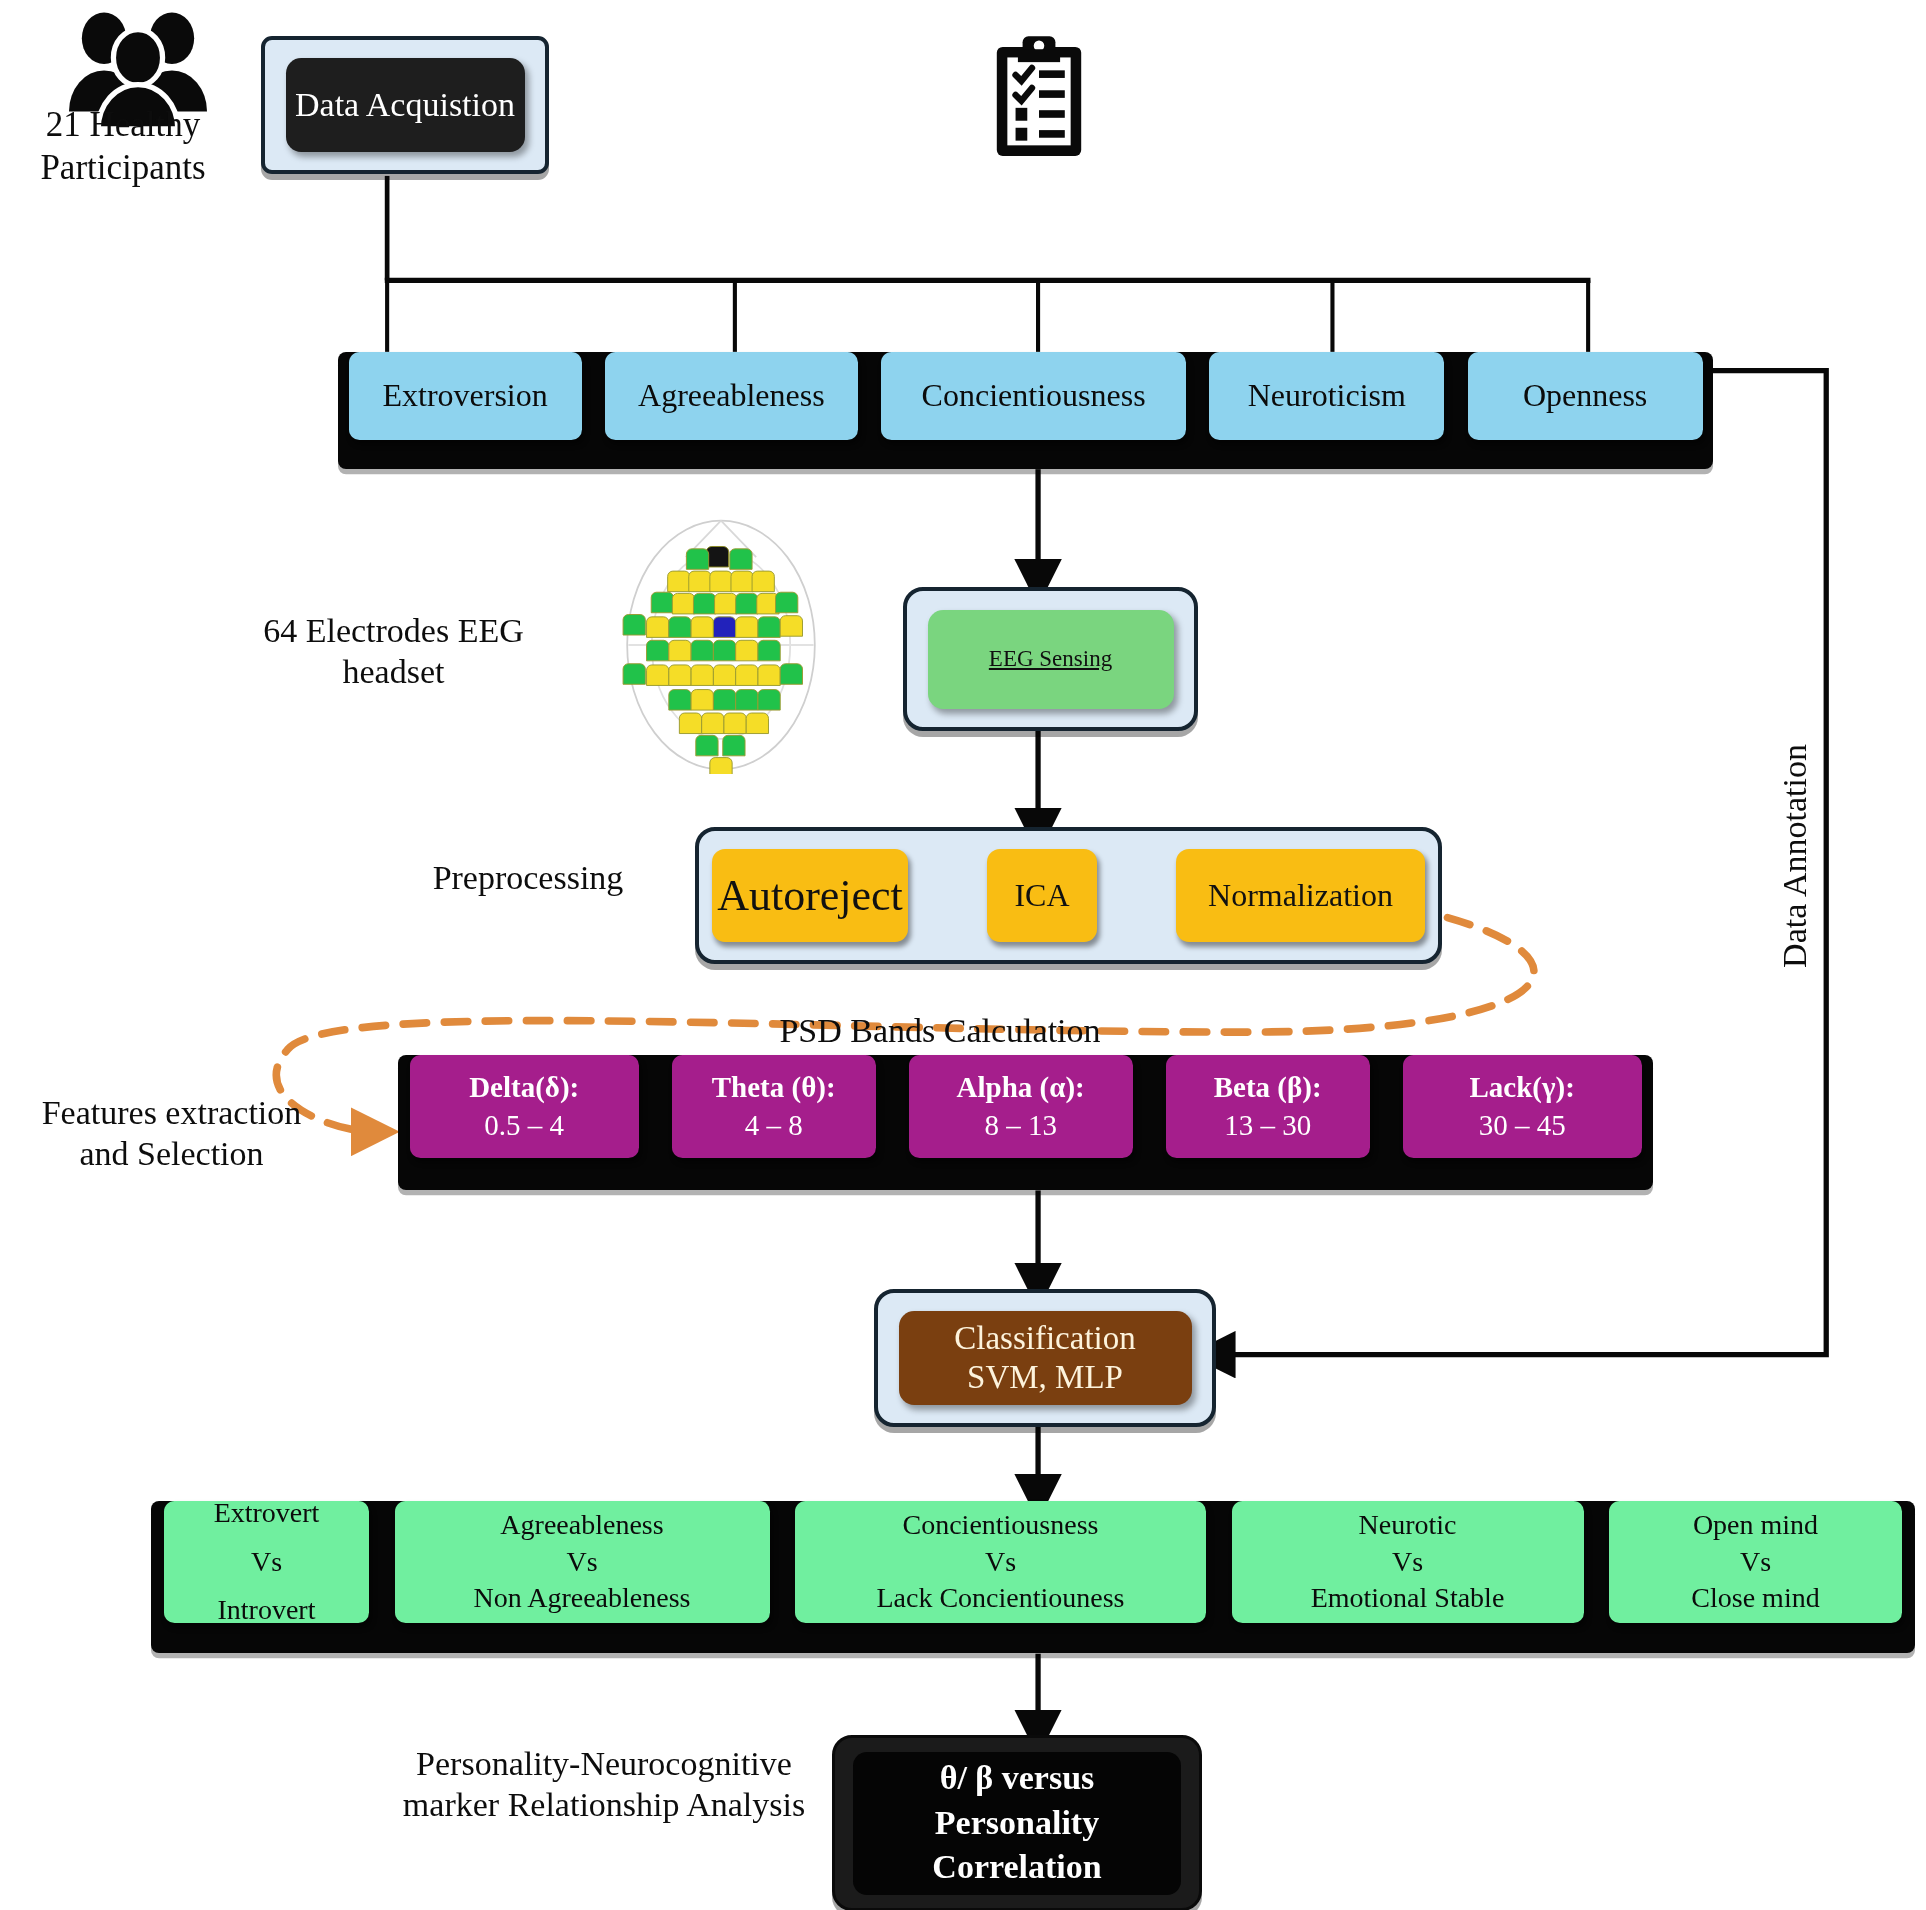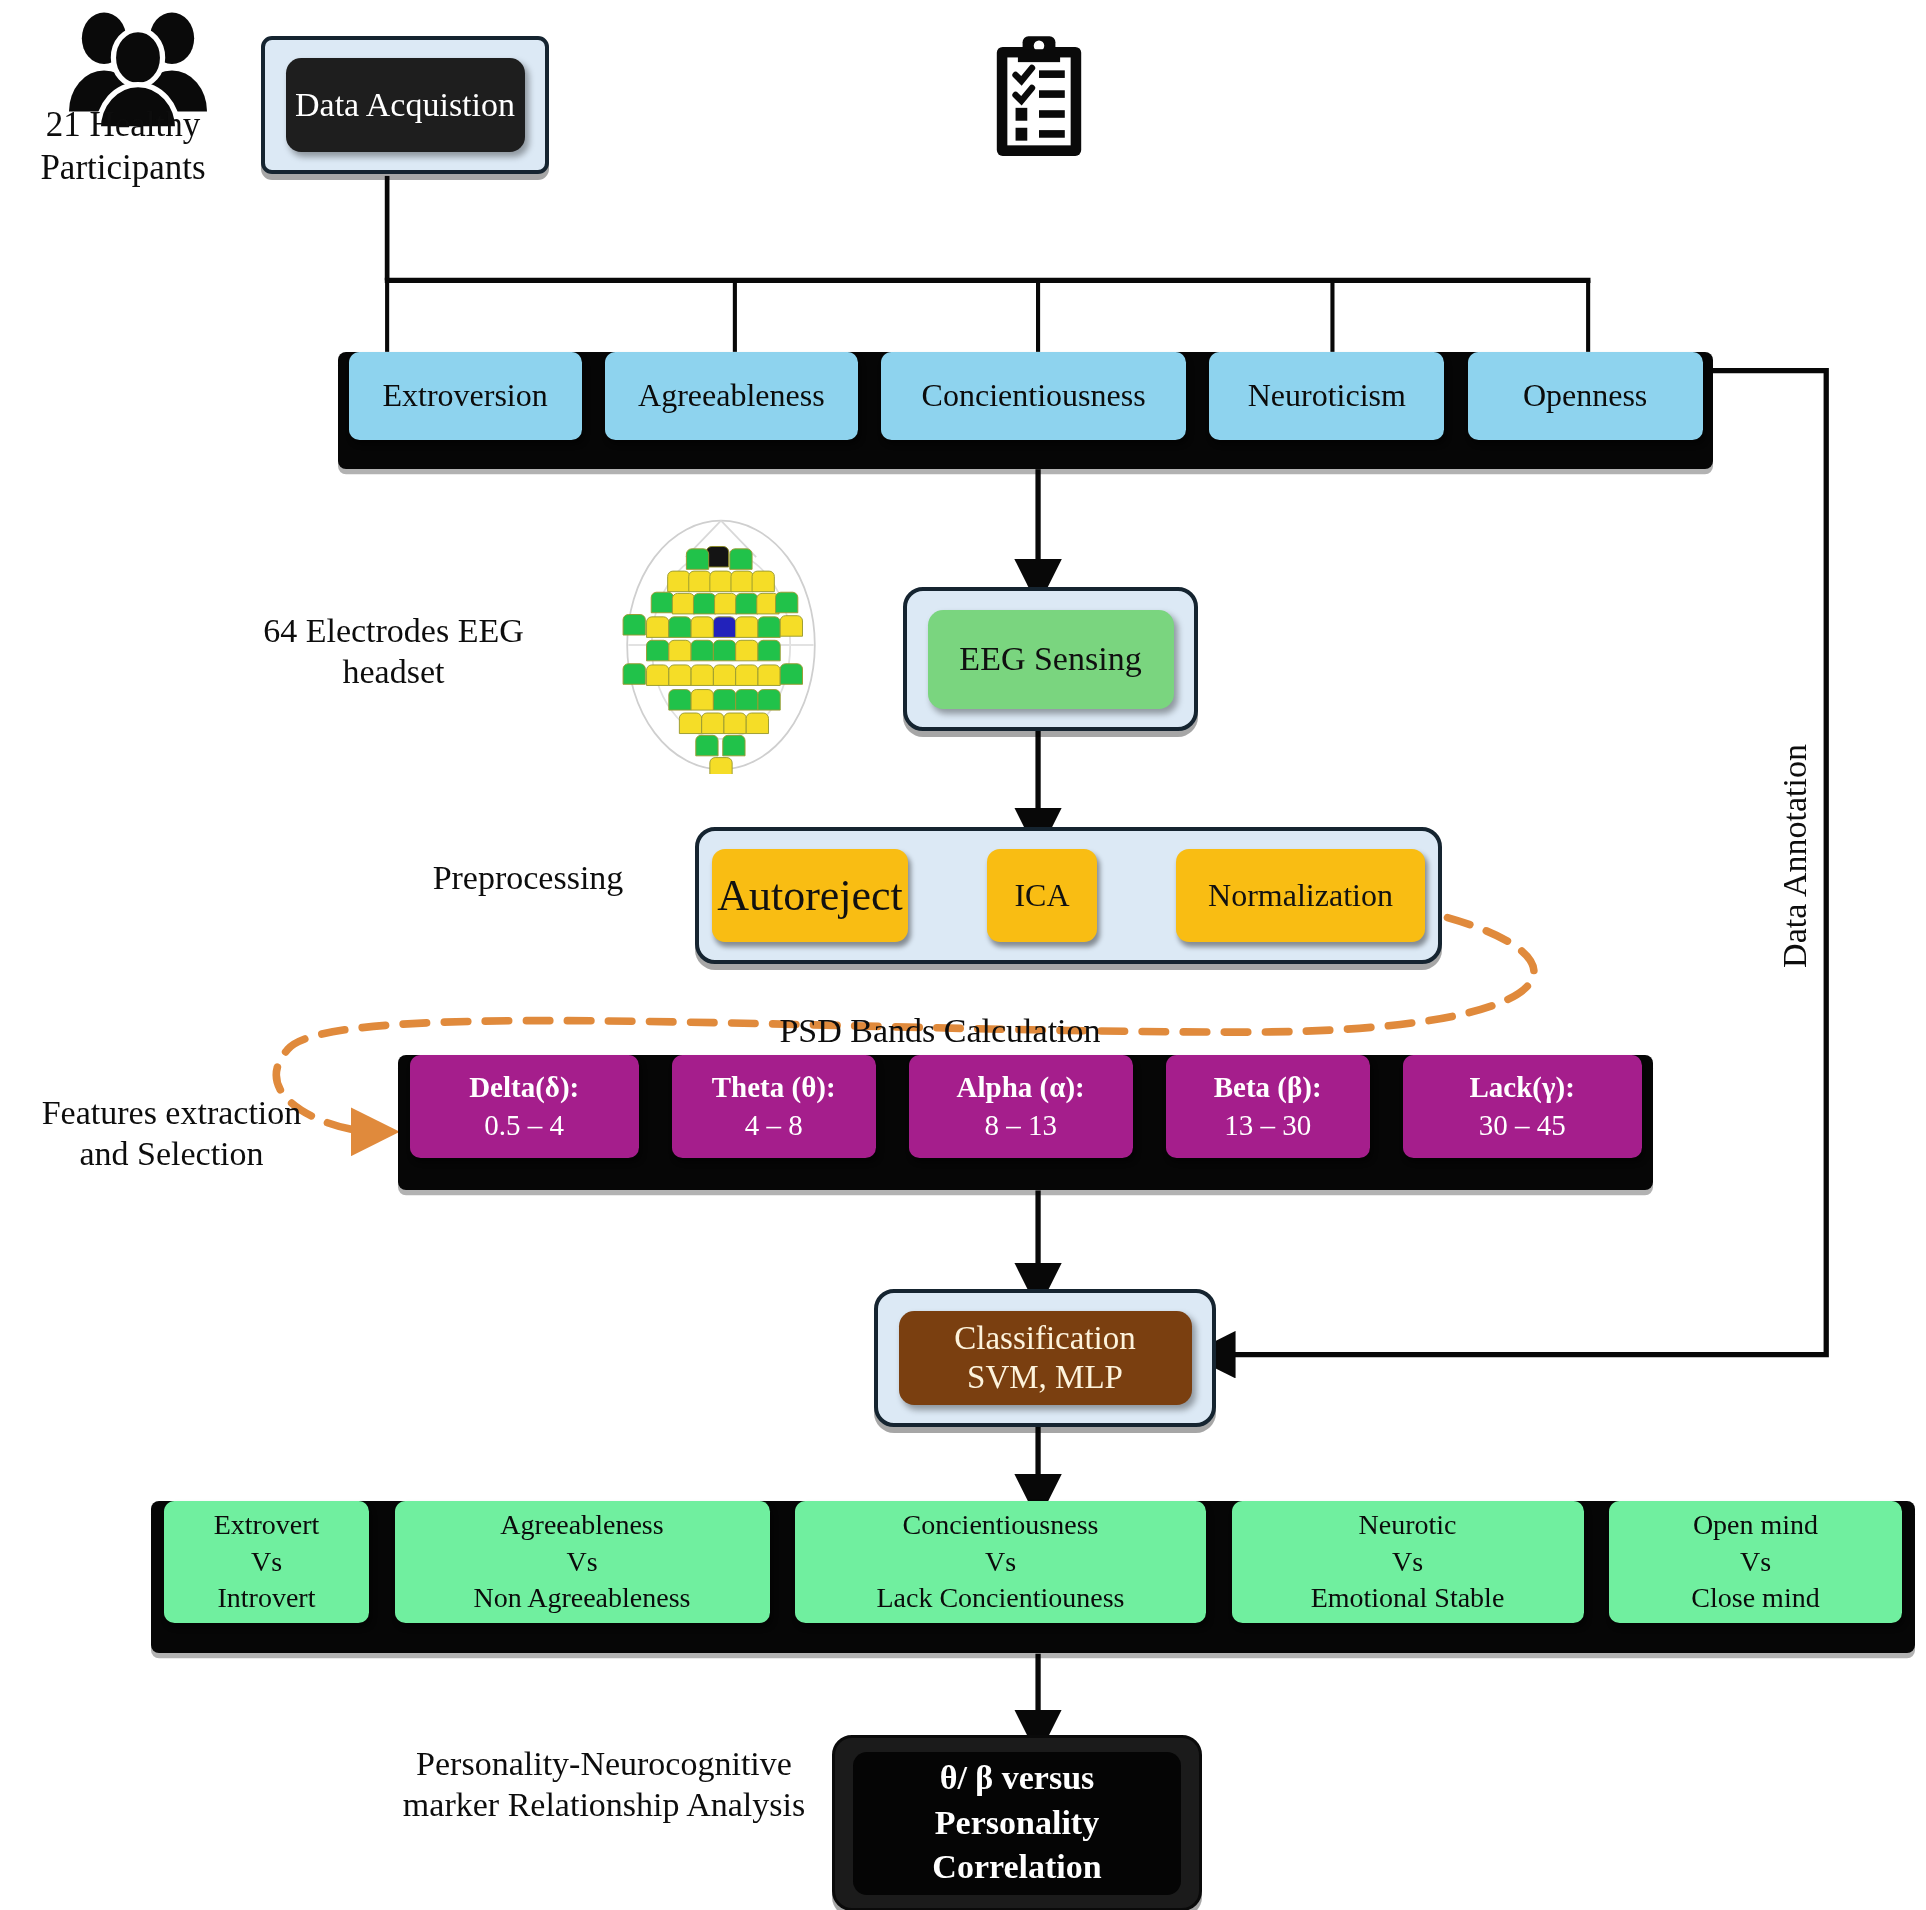--- a/index.html
+++ b/index.html
@@ -233,21 +233,21 @@
 
         <path d="M186,374 h20 a9,9 0 0 1 9,9 v26 h-38 v-26 a9,9 0 0 1 9,-9 z" fill="#21c24a"></path>
         <path d="M232,374 h20 a9,9 0 0 1 9,9 v26 h-38 v-26 a9,9 0 0 1 9,-9 z" fill="#21c24a"></path>
 
         <path d="M210,412 h20 a9,9 0 0 1 9,9 v22 h-38 v-22 a9,9 0 0 1 9,-9 z" fill="#f5dd27"></path>
       </g>
     </g>
   </svg>
 
   <div class="shell" style="left:903px;top:587px;width:287px;height:136px;">
-    <div class="inner green" style="width:246px;height:99px;font-size:34px;">
+    <div class="inner green" style="width:246px;height:99px;font-size:23px;text-decoration:underline;">
       <span>EEG Sensing</span>
     </div>
   </div>
 
   <div class="lbl" style="left:364px;top:857px;width:328px;font-size:34px;">Preprocessing</div>
 
   <div class="shell" style="left:695px;top:827px;width:713px;height:129px;justify-content:space-between;padding:0 13px;">
     <div class="pp" style="width:196px;height:93px;font-size:44px;">
       <span>Autoreject</span>
     </div>
@@ -292,21 +292,21 @@
   </div>
 
   <div class="shell" style="left:874px;top:1289px;width:334px;height:130px;">
     <div class="inner brown" style="width:293px;height:94px;font-size:33px;flex-direction:column;">
       <span>Classification</span>
       <span>SVM, MLP</span>
     </div>
   </div>
 
   <div class="bar" style="left:151px;top:1501px;width:1738px;height:152px;padding:0 13px;">
-    <div class="chip mint" style="width:205px;height:122px;font-size:28px;">
+    <div class="chip mint" style="width:205px;height:122px;font-size:28px;gap:12px;">
       <span>Extrovert</span>
       <span>Vs</span>
       <span>Introvert</span>
     </div>
     <div class="chip mint" style="width:375px;height:122px;font-size:28px;">
       <span>Agreeableness</span>
       <span>Vs</span>
       <span>Non Agreeableness</span>
     </div>
     <div class="chip mint" style="width:411px;height:122px;font-size:28px;">

